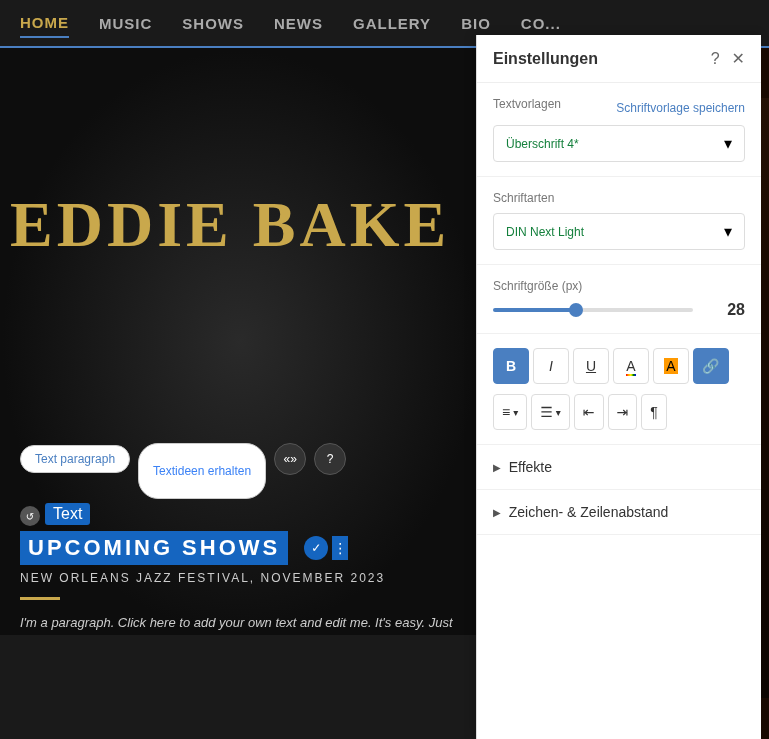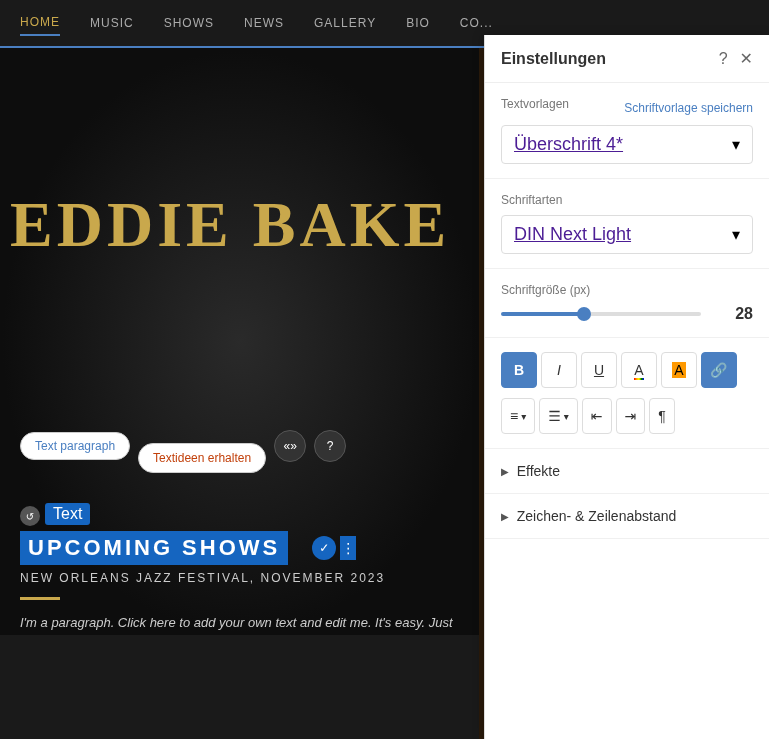--- a/index.html
+++ b/index.html
@@ -23,22 +23,22 @@
       background: #1a1a1a;
       border-bottom: 2px solid #4a7fc1;
       display: flex;
       align-items: center;
       z-index: 2;
       padding: 0 20px;
       gap: 30px;
     }
     .nav-item {
       color: #aaa;
-      font-size: 12px;
-      font-weight: normal;
+      font-size: 15px;
+      font-weight: bold;
       letter-spacing: 1px;
       cursor: pointer;
       padding: 5px 0;
     }
     .nav-item.active {
       color: #c9a84c;
       border-bottom: 2px solid #4a7fc1;
     }
 
     
@@ -68,24 +68,24 @@
       color: #ffffff;
       font-style: italic;
       font-size: 15px;
       letter-spacing: 1px;
     }
 
     .edit-btn {
       background: white;
       border: 1px solid #ccc;
       border-radius: 20px;
-      padding: 7px 14px;
-      font-size: 12px;
-      cursor: pointer;
-      color: #c2410c;
+      padding: 20px 14px;
+      font-size: 12px;
+      cursor: pointer;
+      color: #3b82f6;
       margin-top: 25px;
     }
 
     .edit-btn-blue {
       background: white;
       border: 1px solid #ccc;
       border-radius: 20px;
       padding: 6px 14px;
       font-size: 12px;
       cursor: pointer;
@@ -131,21 +131,21 @@
       align-items: center;
       justify-content: center;
       color: white;
       font-size: 10px;
       cursor: pointer;
     }
 
     .upcoming-title {
       display: flex;
       align-items: center;
-      gap: 24px;
+      gap: 16px;
       position: relative;
     }
 
     .upcoming-title-text {
       background: #1565c0;
       color: white;
       font-size: 22px;
       font-weight: bold;
       letter-spacing: 3px;
       padding: 4px 8px;
@@ -231,21 +231,21 @@
       height: 600px;
       background: linear-gradient(135deg, #3a2010 0%, #1a0a00 50%, #0a0500 100%);
       border-radius: 20px 0 0 20px;
       opacity: 0.8;
     }
 
     
     .settings-panel {
       position: absolute;
       top: 35px;
-      right: 0;
+      right: 8px;
       width: 285px;
       height: 704px;
       background: #ffffff;
       border-left: 1px solid #ddd;
       box-shadow: -2px 0 10px rgba(0,0,0,0.2);
       z-index: 10;
       overflow-y: auto;
       margin-left: 12px;
     }
 
@@ -291,23 +291,22 @@
       display: flex;
       align-items: center;
       justify-content: space-between;
       border: 1px solid #ddd;
       border-radius: 4px;
       padding: 8px 12px;
       cursor: pointer;
     }
 
     .dropdown-value {
-      font-size: 18px;
-      color: #4c1d95;
-      text-decoration: underline;
+      font-size: 12px;
+      color: #15803d;
     }
 
     .save-link {
       color: #4a7fc1;
       font-size: 12px;
       cursor: pointer;
       text-decoration: none;
     }
 
     .template-row {

